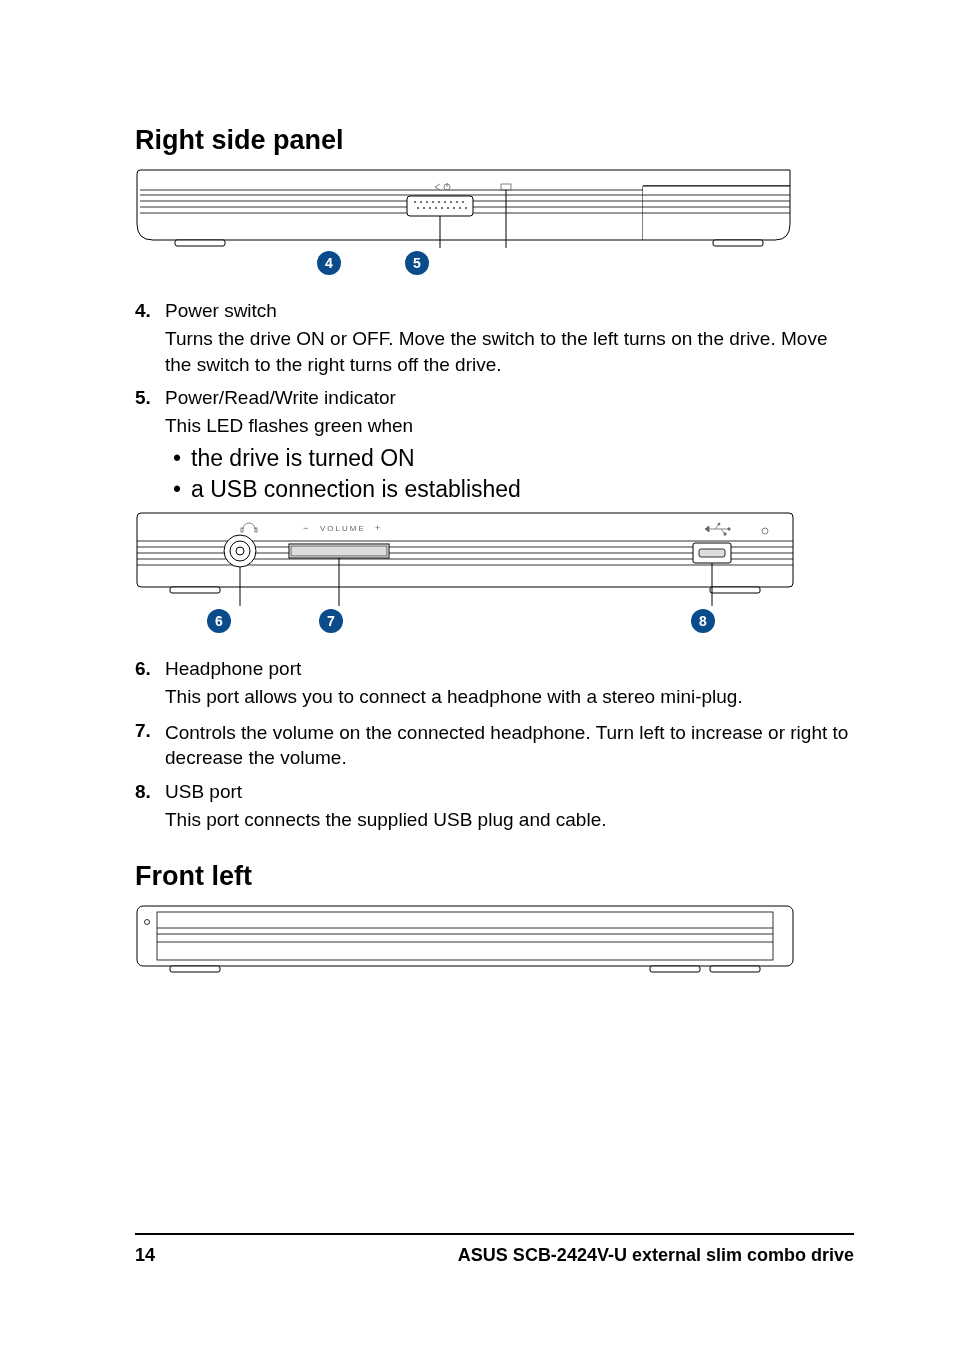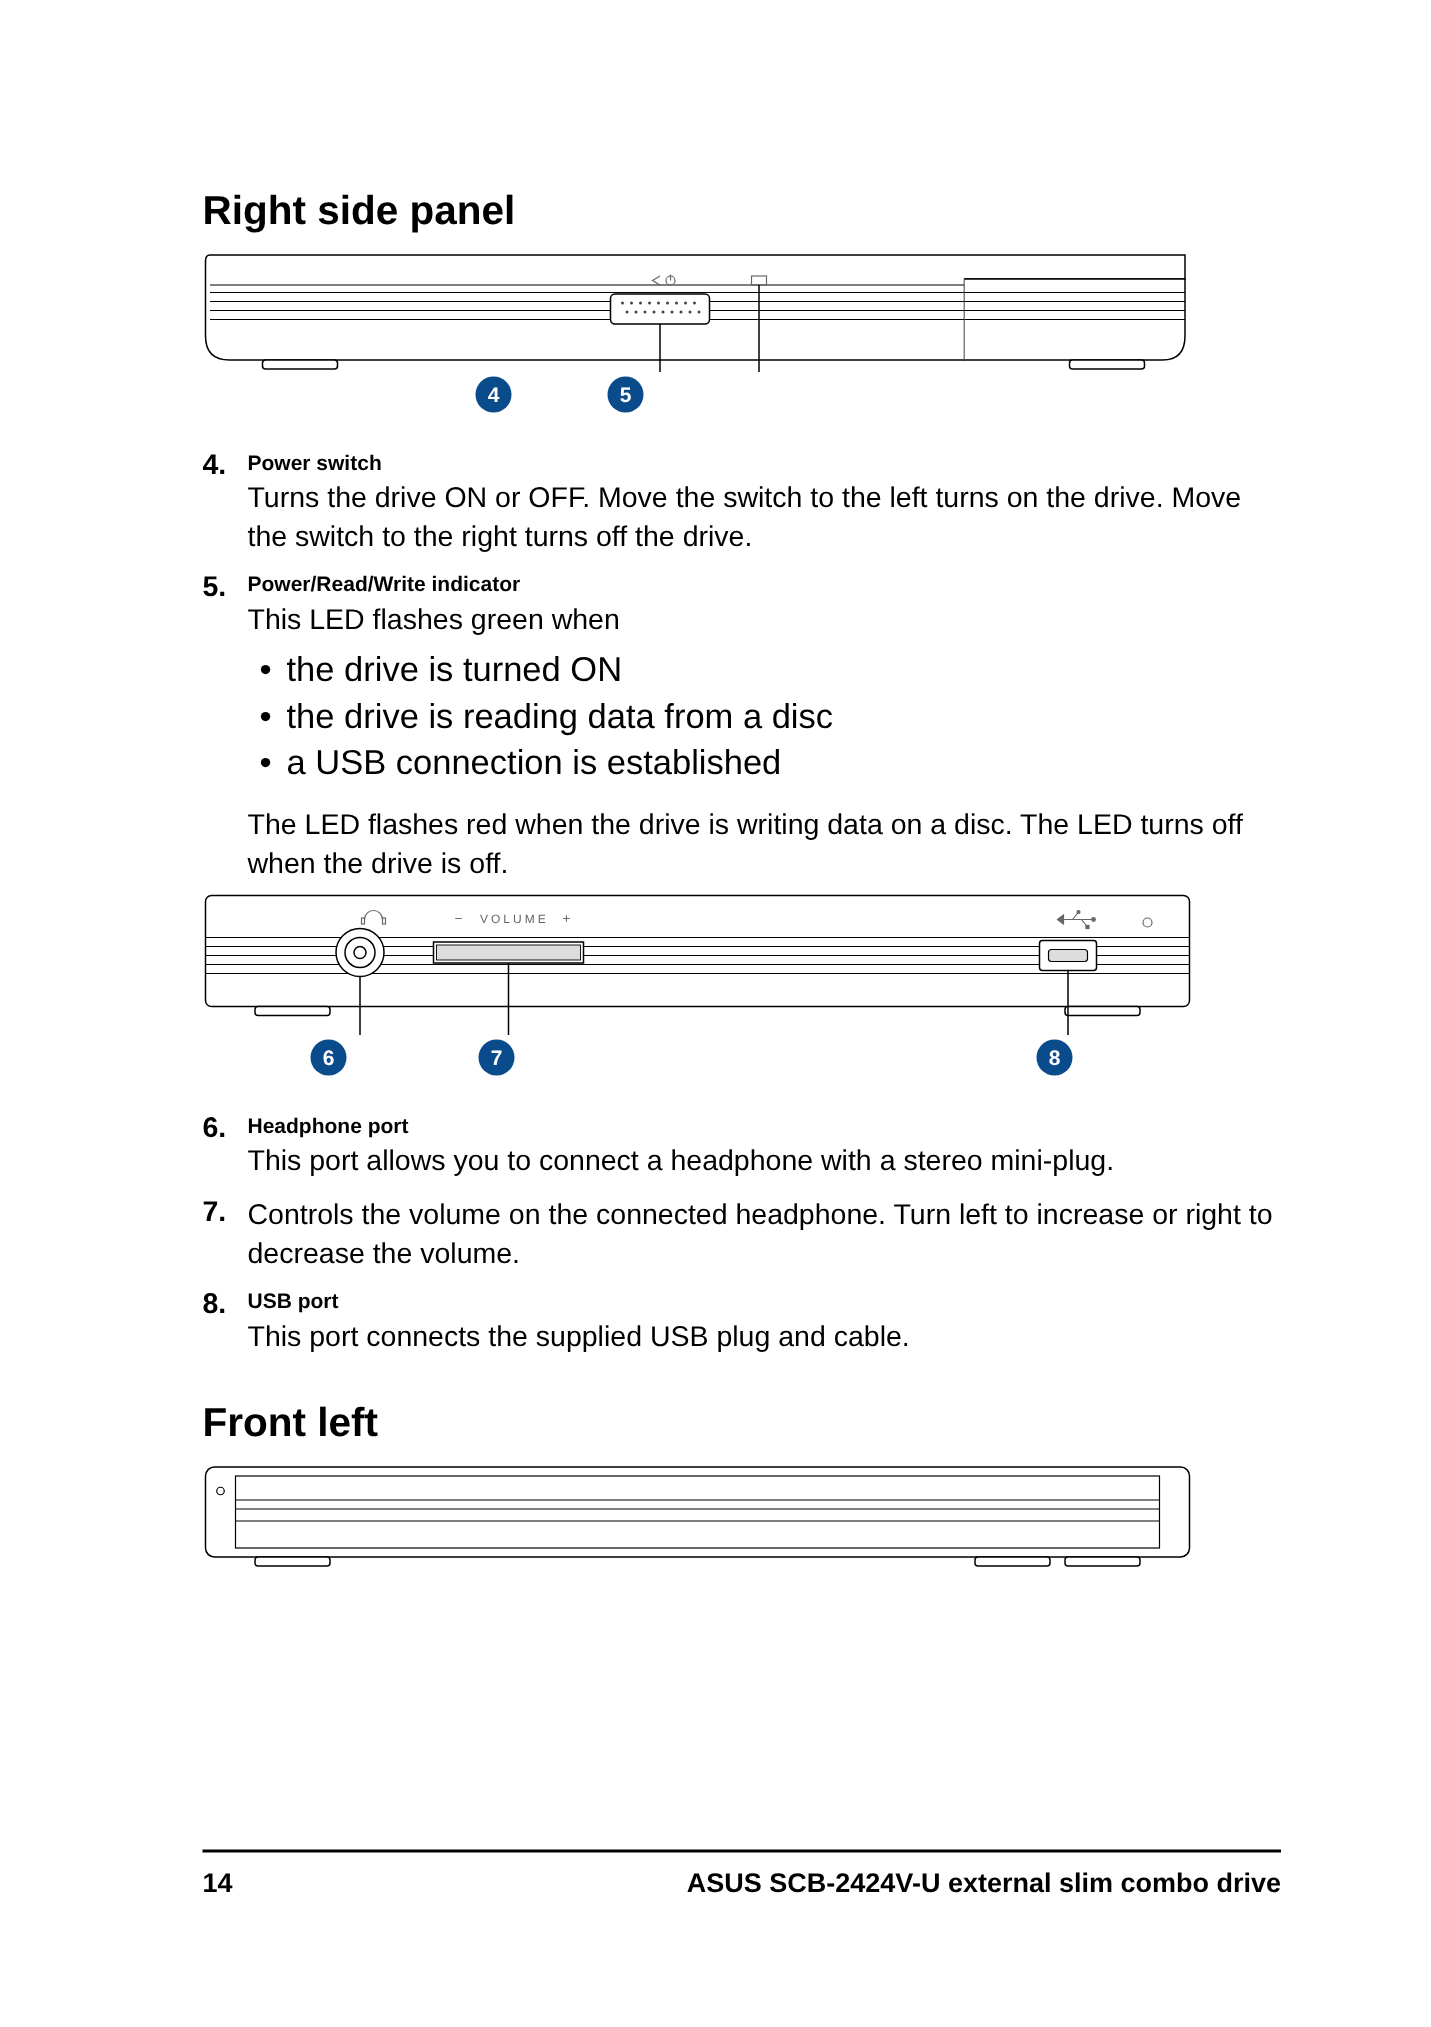--- a/index.html
+++ b/index.html
@@ -56,22 +56,22 @@
   .item-num {
     width: 30px;
     flex-shrink: 0;
     font-weight: bold;
     font-size: 19px;
   }
   .item-body {
     flex: 1;
   }
   .item-title {
-    font-weight: bold;
-    font-size: 14px;
+    font-weight: normal;
+    font-size: 19px;
     margin-bottom: 4px;
   }
   .item-desc {
     font-size: 19px;
     line-height: 1.35;
     margin-bottom: 4px;
   }
   .bullet-list {
     list-style: none;
     padding-left: 4px;
@@ -195,24 +195,22 @@
     </div>
   </div>
 
   <div class="item">
     <div class="item-num">5.</div>
     <div class="item-body">
       <div class="item-title">Power/Read/Write indicator</div>
       <div class="item-desc">This LED flashes green when</div>
       <ul class="bullet-list">
         <li>the drive is turned ON</li>
-        <li>the drive is reading data from a disc</li>
         <li>a USB connection is established</li>
       </ul>
-      <div class="para-after">The LED flashes red when the drive is writing data on a disc. The LED turns off when the drive is off.</div>
     </div>
   </div>
 
 
   <div class="diagram-box">
     <svg class="diagram" viewBox="0 0 660 95">
 
       <rect x="2" y="2" width="656" height="74" rx="4" fill="#fff" stroke="#000" stroke-width="1"></rect>
 
       <line x1="2" y1="30" x2="658" y2="30" stroke="#000" stroke-width="0.8"></line>

